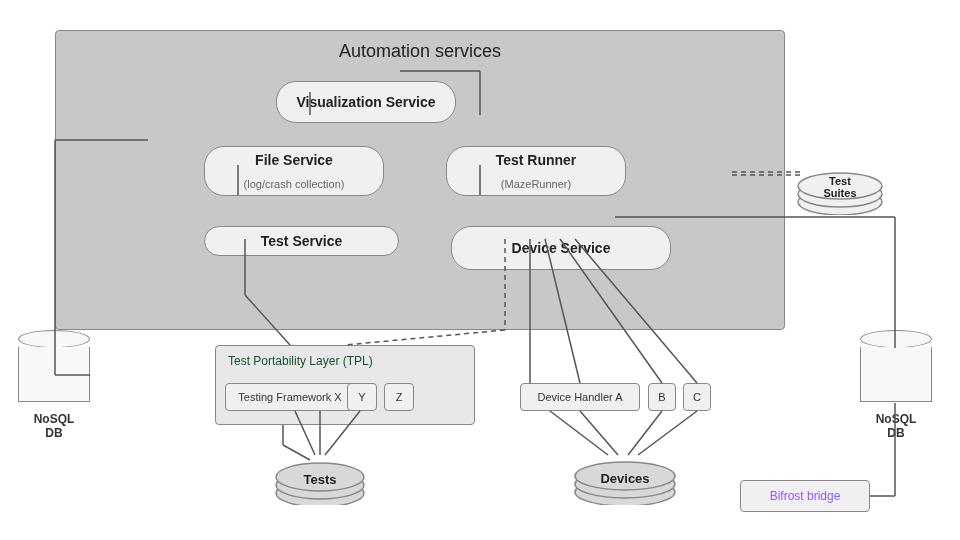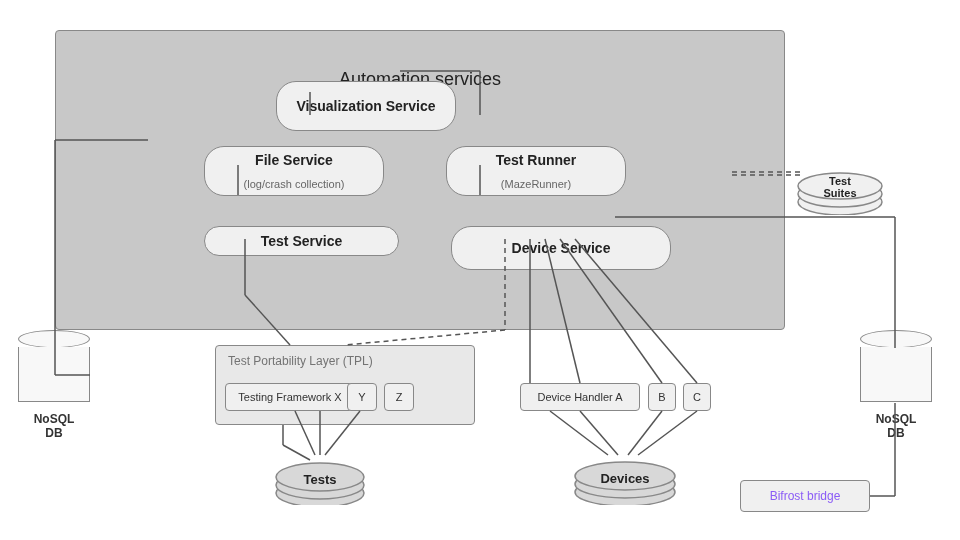--- a/index.html
+++ b/index.html
@@ -29,21 +29,20 @@
     }
     .automation-title {
       position: absolute;
       top: 10px;
       left: 50%;
       transform: translateX(-50%);
       font-size: 18px;
       font-weight: normal;
       color: #222;
       white-space: nowrap;
-      margin-top: 28px;
     }
     
     .service-box {
       position: absolute;
       background: #f0f0f0;
       border: 1.5px solid #888;
       border-radius: 20px;
       display: flex;
       flex-direction: column;
       align-items: center;
@@ -58,21 +57,21 @@
     .service-box .sub-label {
       font-size: 11px;
       color: #666;
       margin-top: 10px;
     }
     
     .vis-service {
       left: 220px;
       top: 50px;
       width: 180px;
-      height: 50px;
+      height: 42px;
     }
     
     .file-service {
       left: 148px;
       top: 115px;
       width: 180px;
       height: 50px;
     }
     
     .test-runner {
@@ -104,21 +103,21 @@
       height: 80px;
       background: #e8e8e8;
       border: 1.5px solid #888;
       border-radius: 4px;
     }
     .tpl-title {
       position: absolute;
       top: 8px;
       left: 12px;
       font-size: 12px;
-      color: #737373;
+      color: #14532d;
     }
     
     .fw-box {
       position: absolute;
       background: #f0f0f0;
       border: 1.5px solid #888;
       border-radius: 4px;
       font-size: 11px;
       color: #333;
       display: flex;

